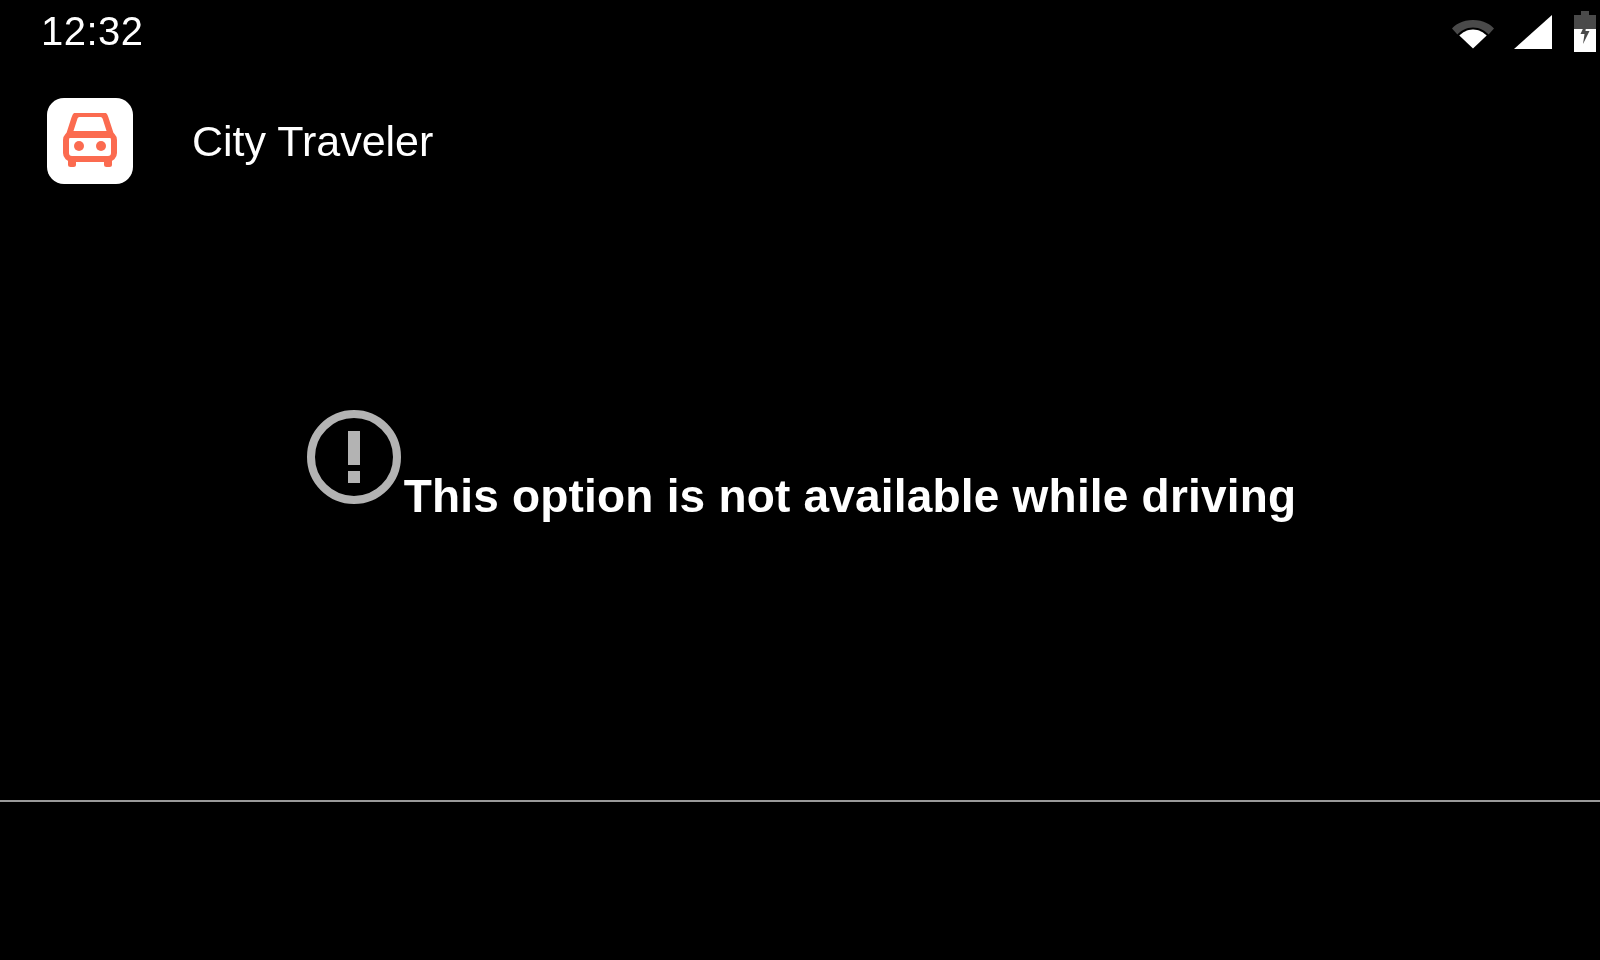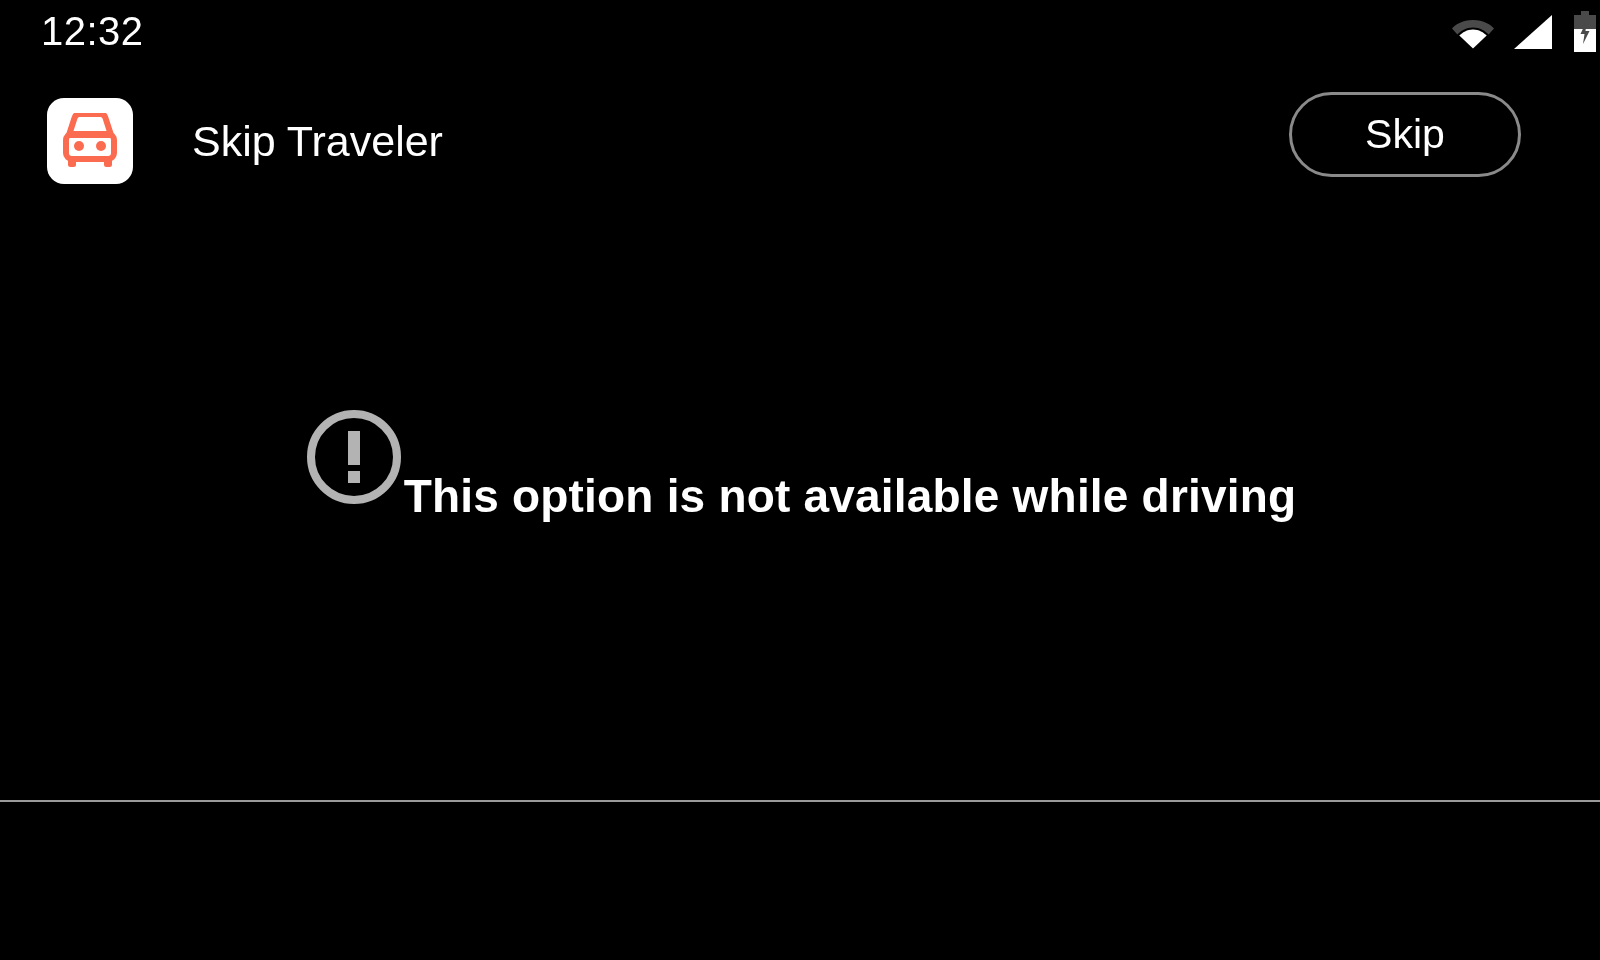--- a/index.html
+++ b/index.html
@@ -177,22 +177,21 @@
     <div class="app-icon">
       <svg width="62" height="56" viewBox="0 0 62 56">
         <path d="M15.5 5 C16.4 2 18.2 1 20.5 1 L41.5 1 C43.8 1 45.6 2 46.5 5 L52 22 L10 22 Z" fill="none" stroke="#fb6b50" stroke-width="6" stroke-linejoin="round"></path>
         <rect x="7" y="21" width="48" height="25" rx="6" fill="none" stroke="#fb6b50" stroke-width="6"></rect>
         <circle cx="20" cy="33" r="5" fill="#fb6b50"></circle>
         <circle cx="42" cy="33" r="5" fill="#fb6b50"></circle>
         <rect x="9" y="44" width="8" height="10" rx="2.5" fill="#fb6b50"></rect>
         <rect x="45" y="44" width="8" height="10" rx="2.5" fill="#fb6b50"></rect>
       </svg>
     </div>
-    <div class="app-title">Skip Traveler</div>
-    <button class="skip-button">Skip</button>
+    <div class="app-title">City Traveler</div>
   </div>
 
   <div class="main-area">
     <svg class="warning-icon" width="100" height="100" viewBox="0 0 100 100">
       <circle cx="50" cy="50" r="43" fill="none" stroke="#b3b3b3" stroke-width="8"></circle>
       <rect x="44" y="24" width="12" height="34" fill="#b3b3b3"></rect>
       <rect x="44" y="64" width="12" height="12" fill="#b3b3b3"></rect>
     </svg>
     <div class="message-text">This option is not available while driving</div>
   </div>

